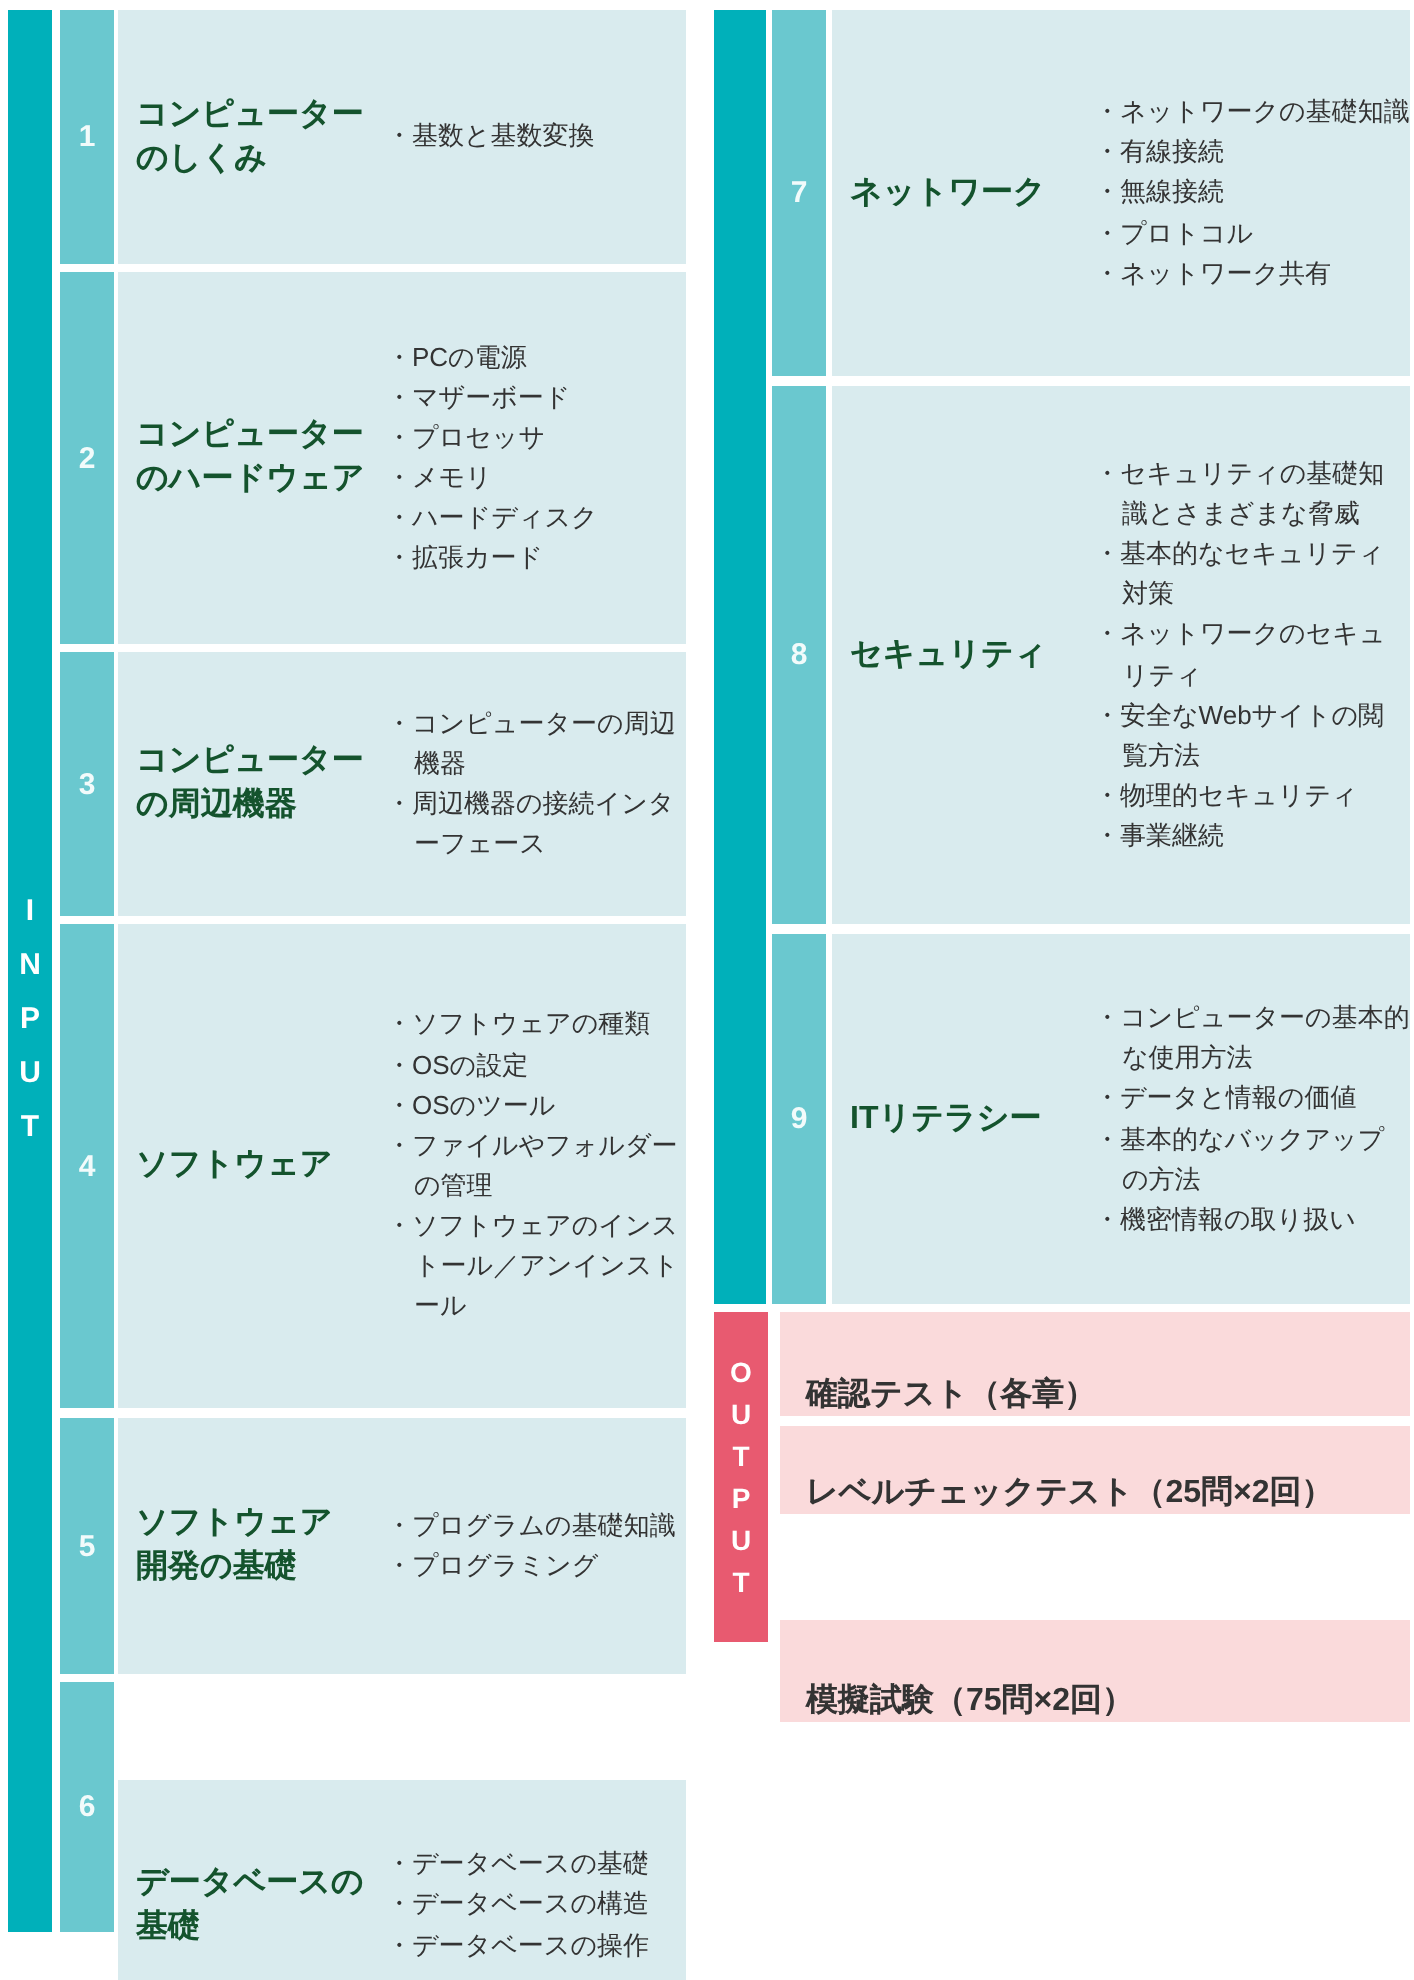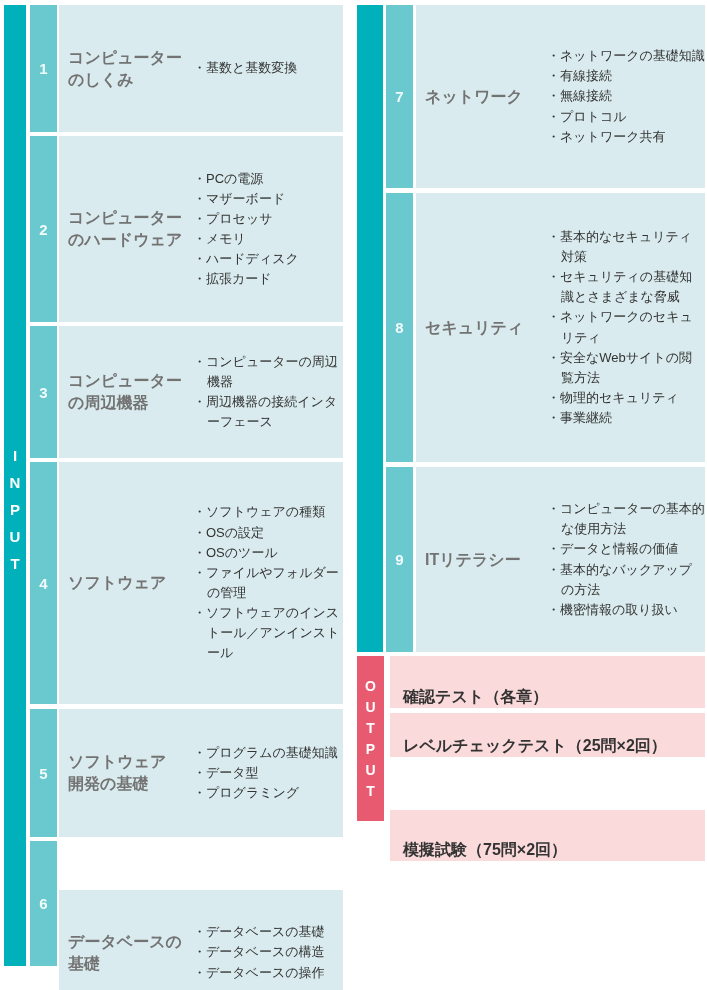--- a/index.html
+++ b/index.html
@@ -25,21 +25,21 @@
   .numcol.nleft{left:30px;width:27px;}
   .numcol.nright{left:386px;width:27px;}
   
   .cell{
     position:absolute;background:#d9ebee;display:flex;align-items:center;box-sizing:border-box;
   }
   .cell.cleft{left:59px;width:284px;}
   .cell.cright{left:416px;width:289px;}
   .title{
     box-sizing:content-box;padding-left:9px;font-size:16px;font-weight:bold;
-    line-height:1.35;white-space:pre-line;color:#737373;
+    line-height:1.35;white-space:pre-line;color:#14532d;
   }
   .cleft .title{width:125px;}
   .cright .title{width:122px;}
   ul.topics{list-style:none;margin:0;padding:0;flex:1;font-size:13px;line-height:1.55;color:#333333;}
   ul.topics li{padding-left:14px;text-indent:-14px;}
   ul.topics li::before{content:"・";}
   
   .orow{
     position:absolute;left:390px;width:315px;background:#fadadb;display:flex;align-items:flex-end;
     padding-left:13px;box-sizing:border-box;font-size:16px;font-weight:bold;color:#333333;
@@ -123,21 +123,20 @@
   </div>
 
   <div class="numcol nleft" style="top:709px;height:128px">
     <span>5</span>
   </div>
   <div class="cell cleft" style="top:709px;height:128px">
     <div class="title">ソフトウェア
 開発の基礎</div>
     <ul class="topics">
       <li>プログラムの基礎知識</li>
-      <li>データ型</li>
       <li>プログラミング</li>
     </ul>
   </div>
 
   <div class="numcol nleft" style="top:841px;height:125px">
     <span>6</span>
   </div>
   <div class="cell cleft" style="top:890px;height:125px">
     <div class="title">データベースの
 基礎</div>
@@ -161,22 +160,22 @@
       <li>ネットワーク共有</li>
     </ul>
   </div>
 
   <div class="numcol nright" style="top:193px;height:269px">
     <span>8</span>
   </div>
   <div class="cell cright" style="top:193px;height:269px">
     <div class="title">セキュリティ</div>
     <ul class="topics">
+      <li>セキュリティの基礎知識とさまざまな脅威</li>
       <li>基本的なセキュリティ対策</li>
-      <li>セキュリティの基礎知識とさまざまな脅威</li>
       <li>ネットワークのセキュリティ</li>
       <li>安全なWebサイトの閲覧方法</li>
       <li>物理的セキュリティ</li>
       <li>事業継続</li>
     </ul>
   </div>
 
   <div class="numcol nright" style="top:467px;height:185px">
     <span>9</span>
   </div>

